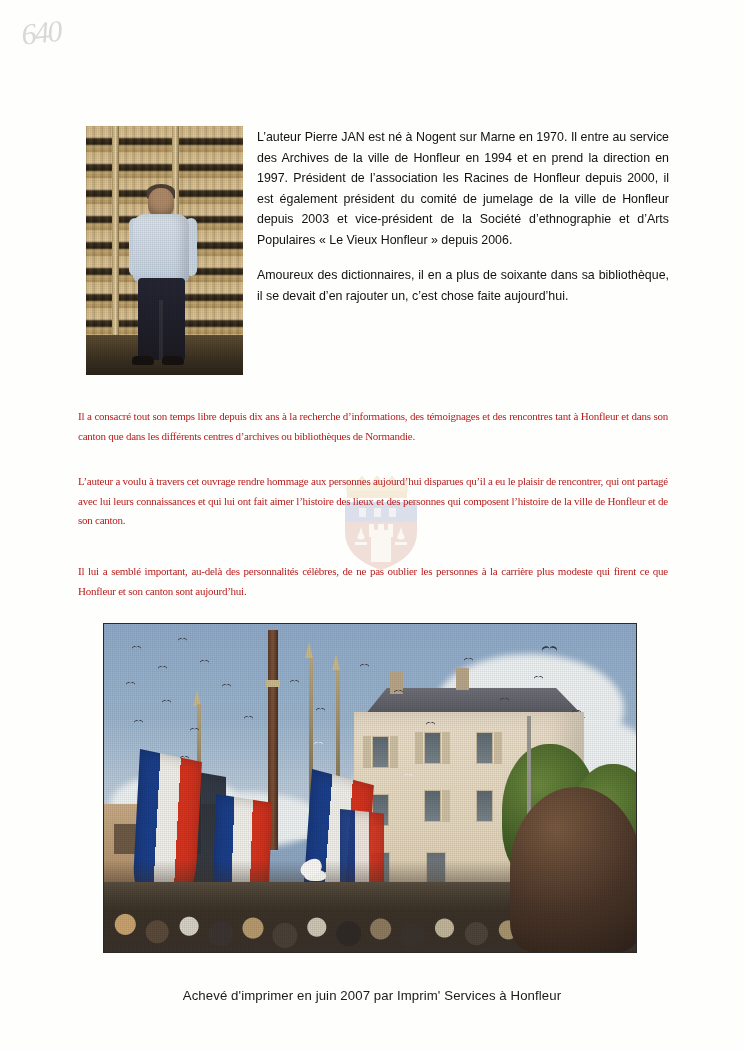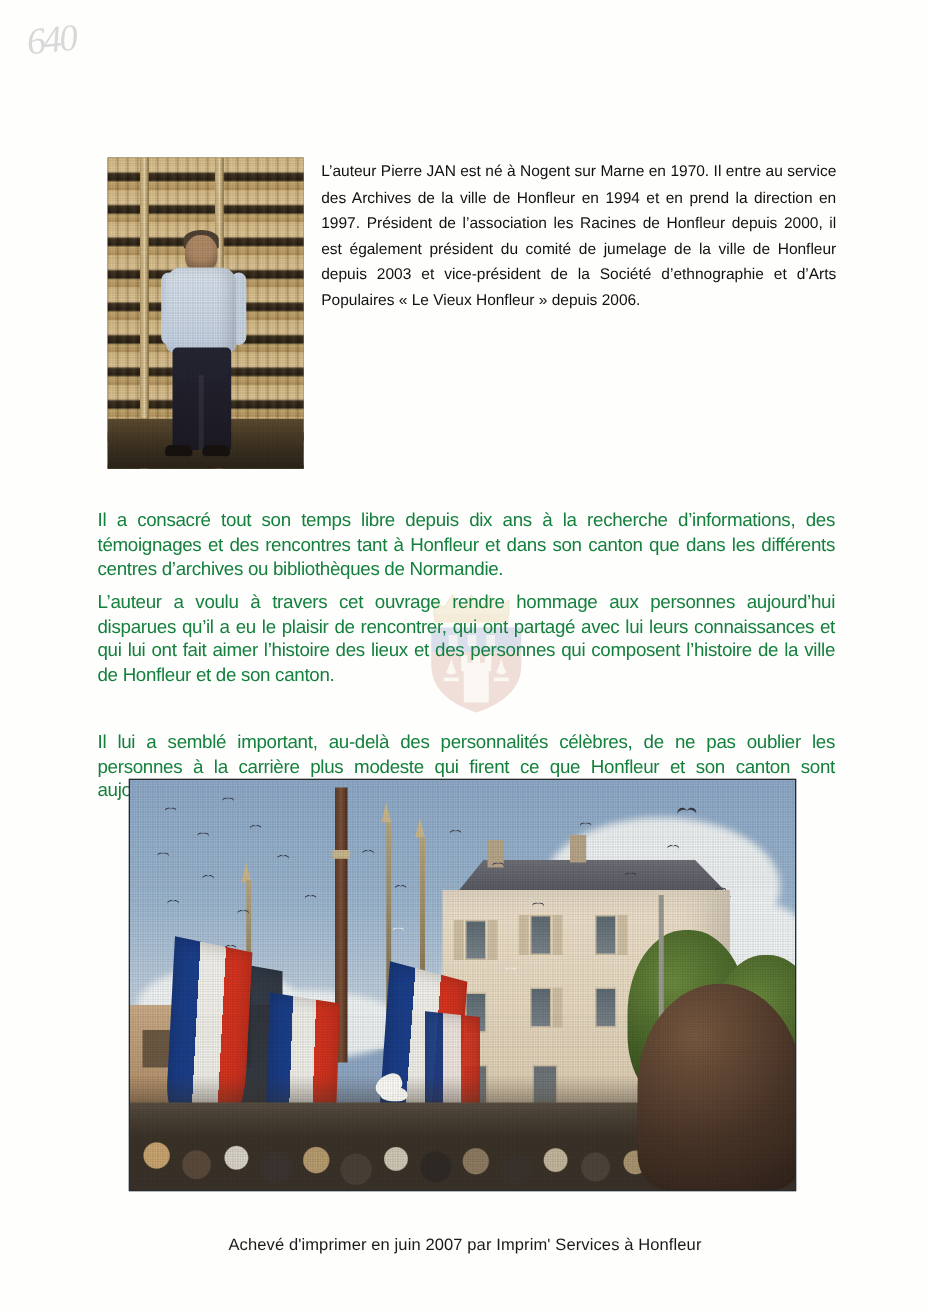--- a/index.html
+++ b/index.html
@@ -154,31 +154,31 @@
     color: #111;
   }
   .col-text p { margin: 0 0 15px 0; }
   .col-text p:last-child { margin-bottom: 0; }
 
   
   .wide-block {
     position: absolute;
     left: 78px;
     width: 590px;
-    font-family: Liberation Sans, sans-serif;
-    font-size: 15px;
+    font-family: Liberation Serif, serif;
+    font-size: 11px;
     line-height: 19.5px;
     text-align: justify;
-    color: #15803d;
+    color: #b91c1c;
     letter-spacing: -0.25px;
   }
   .wide-block p { margin: 0; }
   .wb1 { top: 407px; }
   .wb2 { top: 472px; }
-  .wb3 { top: 584px; }
+  .wb3 { top: 562px; }
 
   
   .watermark {
     position: absolute;
     left: 333px;
     top: 466px;
     width: 96px;
     height: 108px;
     opacity: .36;
     pointer-events: none;
@@ -453,20 +453,21 @@
     <div class="pa-man-arm r"></div>
     <div class="pa-man-shirt"></div>
     <div class="pa-man-legs"></div>
     <div class="pa-shoe l"></div>
     <div class="pa-shoe r"></div>
     <div class="photo-grain"></div>
   </div>
 
   <div class="col-text">
     <p>L’auteur Pierre JAN est né à Nogent sur Marne en 1970. Il entre au service des Archives de la ville de Honfleur en 1994 et en prend la direction en 1997. Président de l’association les Racines de Honfleur depuis 2000, il est également président du comité de jumelage de la ville de Honfleur depuis 2003 et vice-président de la Société d’ethnographie et d’Arts Populaires « Le Vieux Honfleur » depuis 2006.</p>
+    <p>Amoureux des dictionnaires, il en a plus de soixante dans sa bibliothèque, il se devait d’en rajouter un, c’est chose faite aujourd’hui.</p>
   </div>
 
   <div class="wide-block wb1">
     <p>Il a consacré tout son temps libre depuis dix ans à la recherche d’informations, des témoignages et des rencontres tant à Honfleur et dans son canton que dans les différents centres d’archives ou bibliothèques de Normandie.</p>
   </div>
 
   <div class="watermark">
     <svg viewBox="0 0 96 108" width="96" height="108" aria-hidden="true">
 
       <path d="M14 26 L14 14 L22 20 L29 10 L36 20 L44 10 L52 20 L59 10 L66 20 L74 14 L74 26 Z" fill="#e8d7a8" stroke="#d9c48c" stroke-width="1"></path>

